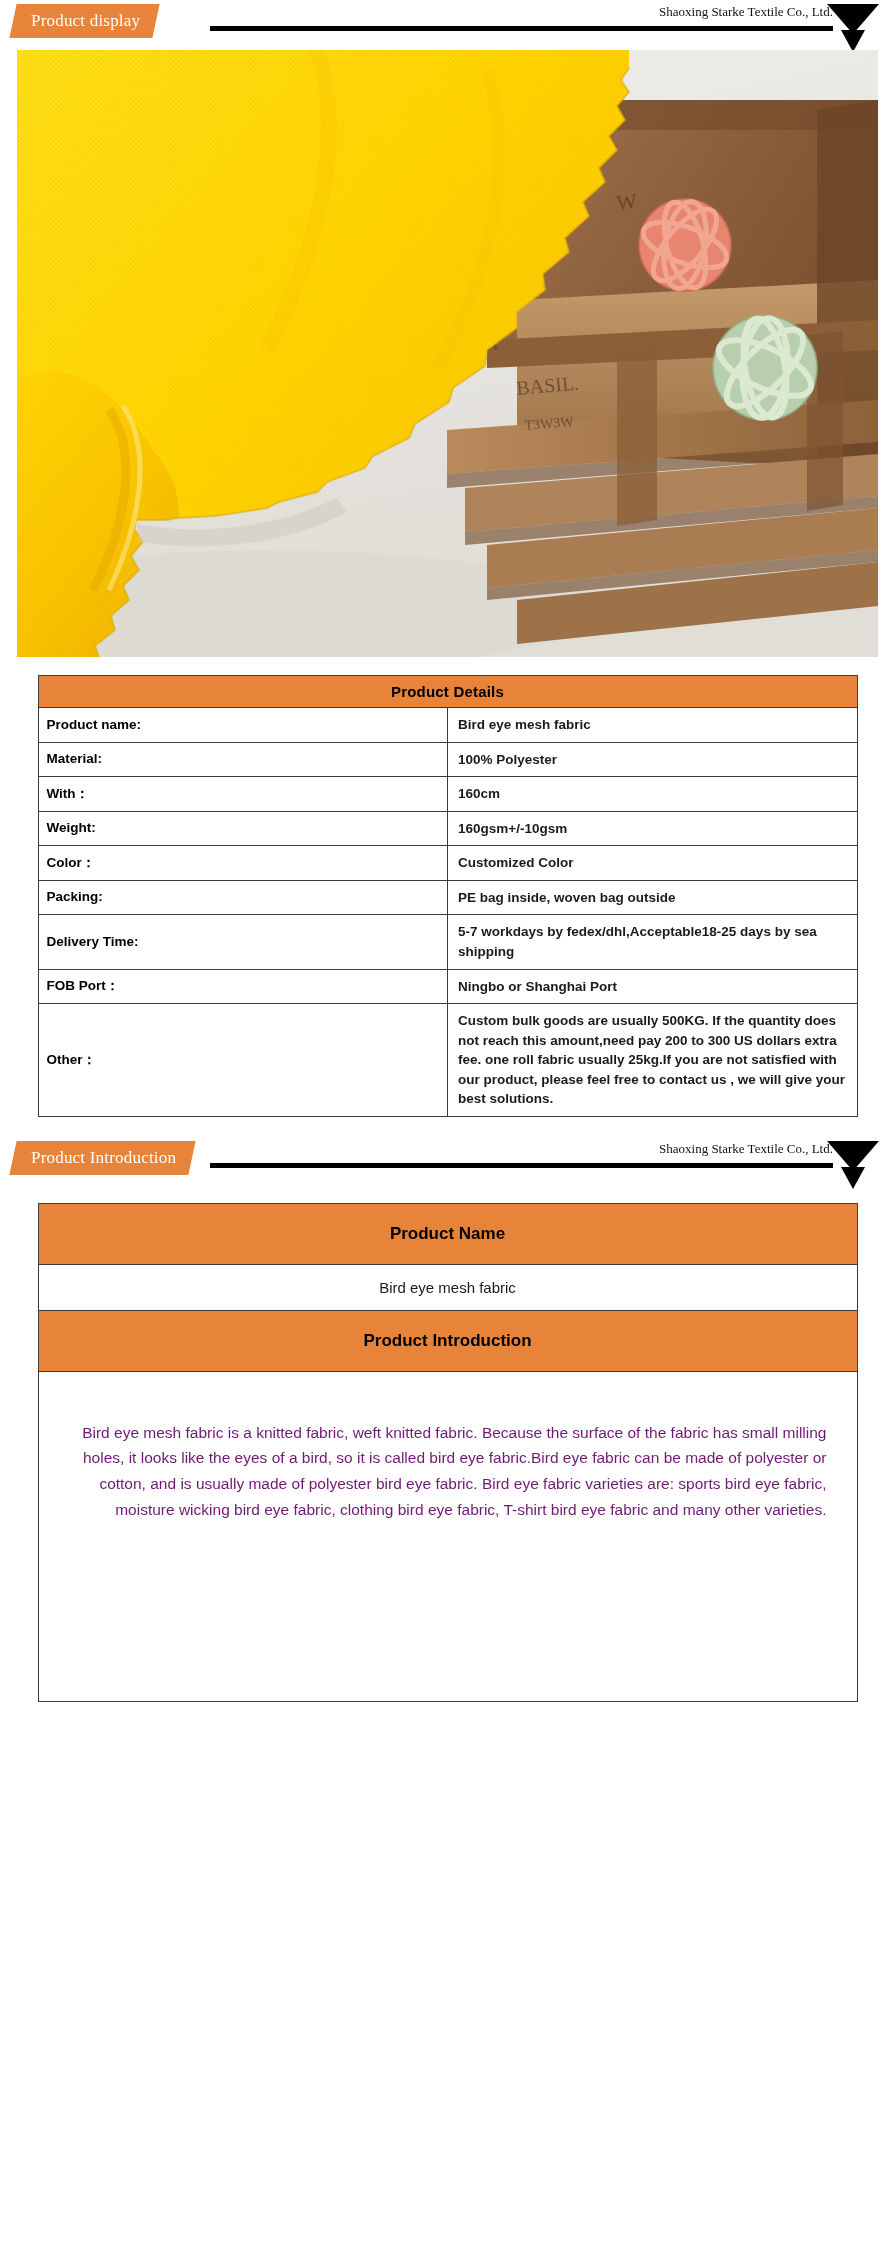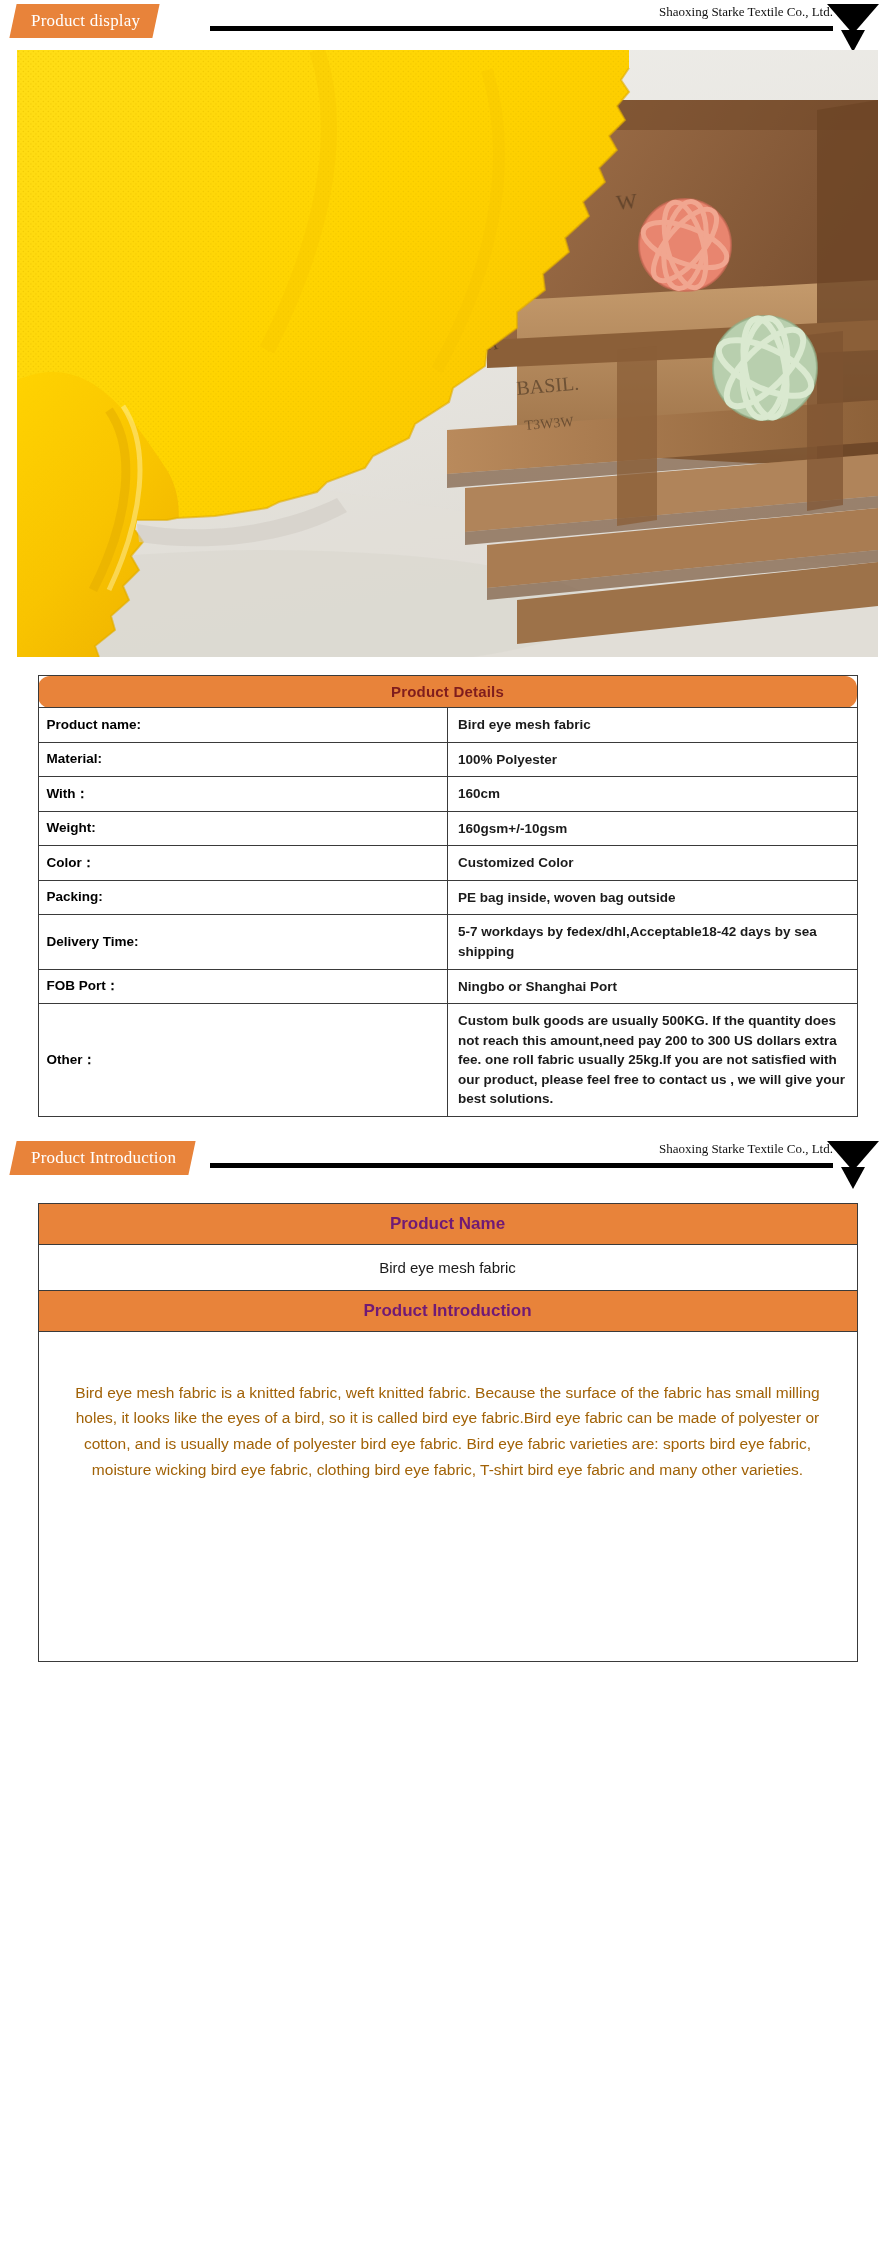--- a/index.html
+++ b/index.html
@@ -88,27 +88,26 @@
     width: 820px;
     border-collapse: collapse;
     table-layout: fixed;
   }
   table.details td, table.details th {
     border: 1px solid #3a3a3a;
     vertical-align: middle;
   }
   .thead-cell {
     background: #e8833a;
-    color: #7f1d1d;
+    color: #000000;
     text-align: center;
     font-size: 15px;
     font-weight: bold;
     padding: 7px 4px;
     letter-spacing: .2px;
-    border-radius: 12px;
   }
   .k-cell {
     width: 148px;
     padding: 7px 8px;
     font-size: 13.5px;
     font-weight: bold;
     color: #000000;
     line-height: 1.35;
   }
   .v-cell {
@@ -122,38 +121,38 @@
   
   .intro-wrap { margin: 22px auto 0 auto; width: 820px; }
   table.intro {
     width: 820px;
     border-collapse: collapse;
     table-layout: fixed;
   }
   table.intro td { border: 1px solid #3a3a3a; }
   .intro-head {
     background: #e8833a;
-    color: #701a75;
+    color: #000000;
     text-align: center;
     font-size: 17px;
     font-weight: bold;
-    padding: 10px 4px;
+    padding: 20px 4px;
   }
   .intro-name {
     text-align: center;
     font-size: 15px;
     color: #1b1b1b;
     padding: 14px 4px;
   }
   .intro-body {
     padding: 26px 30px 34px 30px;
     font-size: 15.5px;
     line-height: 1.65;
-    color: #a16207;
-    text-align: center;
+    color: #701a75;
+    text-align: right;
     height: 330px;
     vertical-align: top;
   }
   .intro-body p { padding-top: 22px; }
 </style>
 </head>
 <body>
 
 <div class="banner">
   <div class="banner-tag">
@@ -312,21 +311,21 @@
       <tr>
         <td class="k-cell">Color：</td>
         <td class="v-cell">Customized Color</td>
       </tr>
       <tr>
         <td class="k-cell">Packing:</td>
         <td class="v-cell">PE bag inside, woven bag outside</td>
       </tr>
       <tr>
         <td class="k-cell">Delivery Time:</td>
-        <td class="v-cell">5-7 workdays by fedex/dhl,Acceptable18-42 days by sea shipping</td>
+        <td class="v-cell">5-7 workdays by fedex/dhl,Acceptable18-25 days by sea shipping</td>
       </tr>
       <tr>
         <td class="k-cell">FOB Port：</td>
         <td class="v-cell">Ningbo or Shanghai Port</td>
       </tr>
       <tr>
         <td class="k-cell">Other：</td>
         <td class="v-cell">Custom bulk goods are usually 500KG. If the quantity does not reach this amount,need pay 200 to 300 US dollars extra fee. one roll fabric usually 25kg.If you are not satisfied with our product, please feel free to contact us , we will give your best solutions.</td>
       </tr>
     </tbody>

